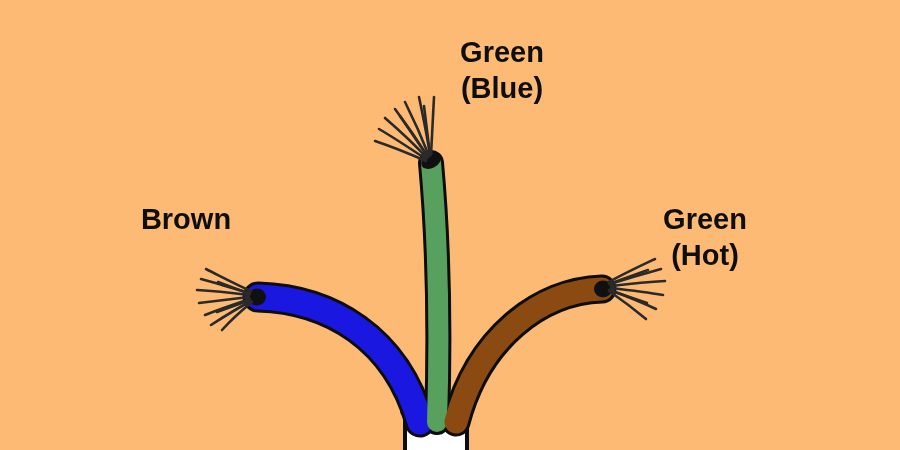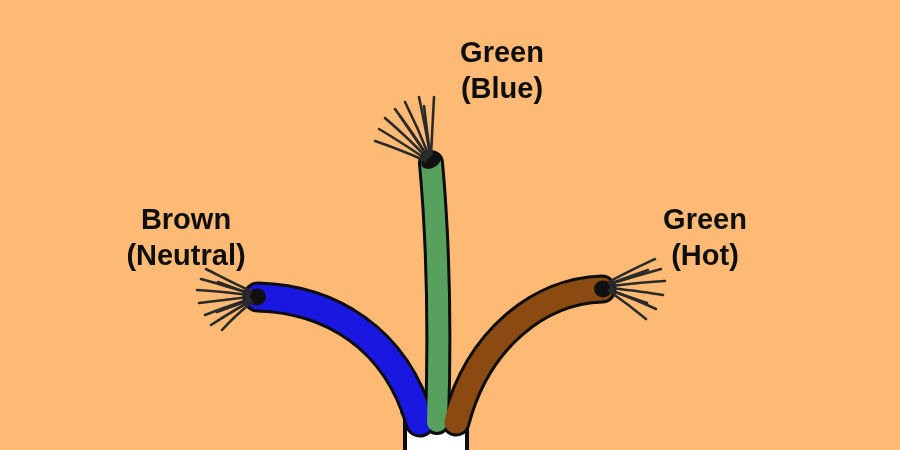--- a/index.html
+++ b/index.html
@@ -100,20 +100,19 @@
       </g>
     </g>
   </svg>
 
   <div class="wire-label label-green">
     <span>Green</span>
     <span>(Blue)</span>
   </div>
   <div class="wire-label label-blue">
     <span>Brown</span>
-    <span>(Neutral)</span>
   </div>
   <div class="wire-label label-brown">
     <span>Green</span>
     <span>(Hot)</span>
   </div>
 
 </div>
 
 </body></html>

